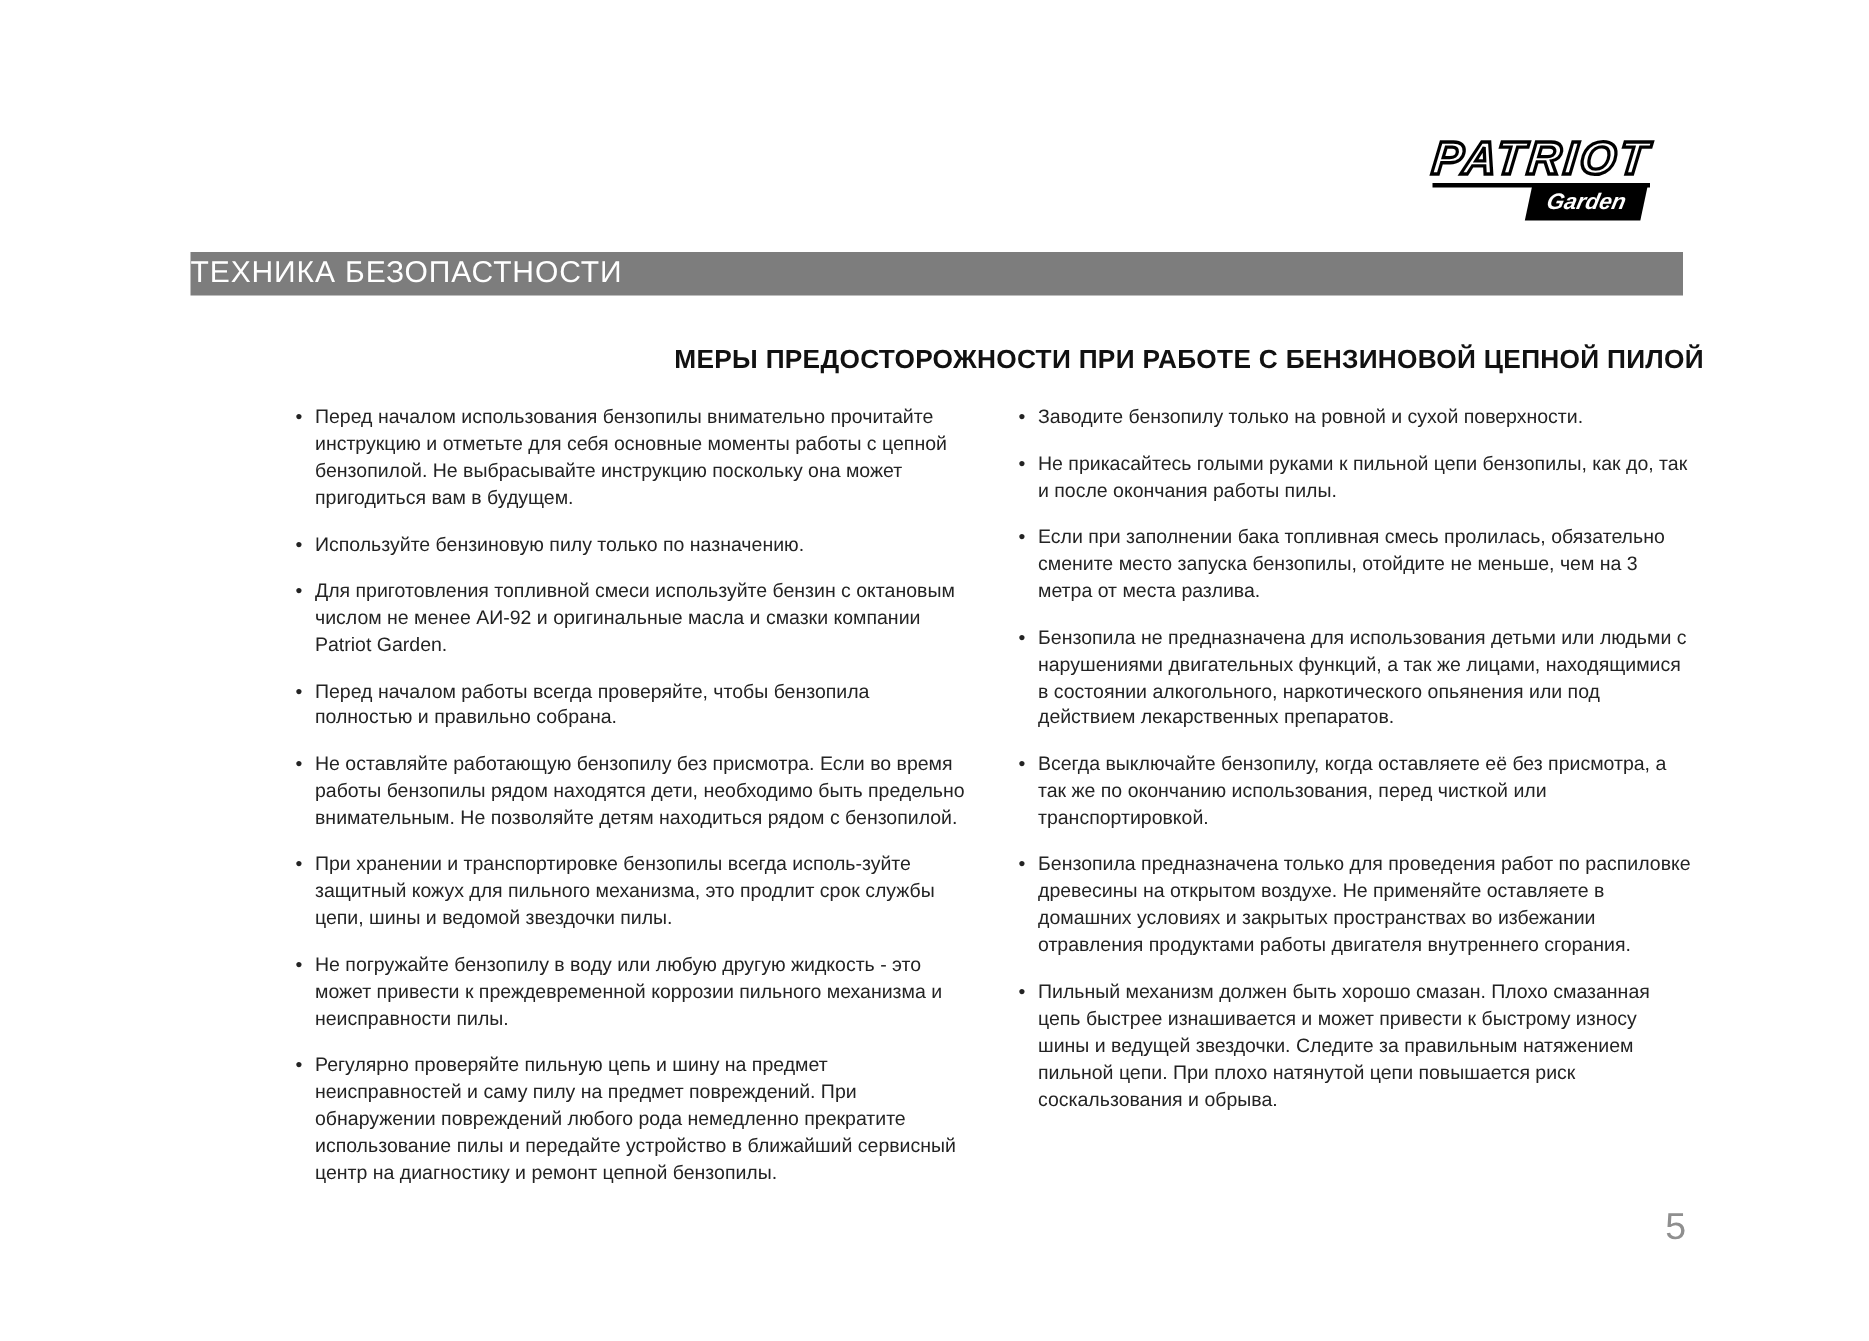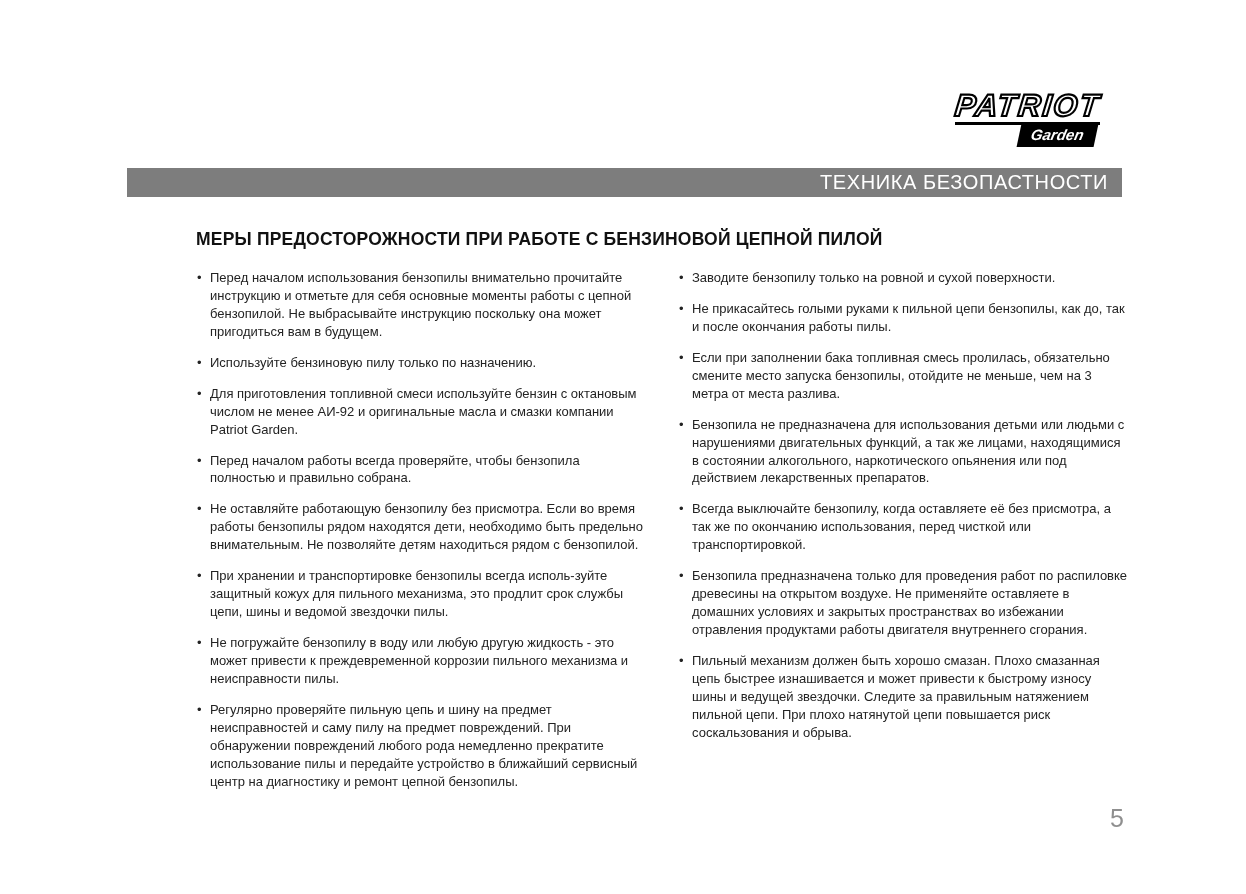--- a/index.html
+++ b/index.html
@@ -59,36 +59,37 @@
   .header-bar {
     position: absolute;
     left: 127px;
     top: 168px;
     width: 995px;
     height: 29px;
     background: #7d7d7d;
     color: #ffffff;
     font-size: 20px;
     line-height: 29px;
-    text-align: right;
+    text-align: left;
     padding-right: 14px;
     box-sizing: border-box;
     letter-spacing: 0.6px;
   }
 
   
   .section-title {
     position: absolute;
     left: 196px;
     top: 229px;
     width: 940px;
     font-size: 17.5px;
     font-weight: bold;
     letter-spacing: 0.2px;
     color: #111111;
+    text-align: right;
   }
 
   
   .columns {
     position: absolute;
     left: 196px;
     top: 269px;
     width: 932px;
     display: flex;
     gap: 32px;

